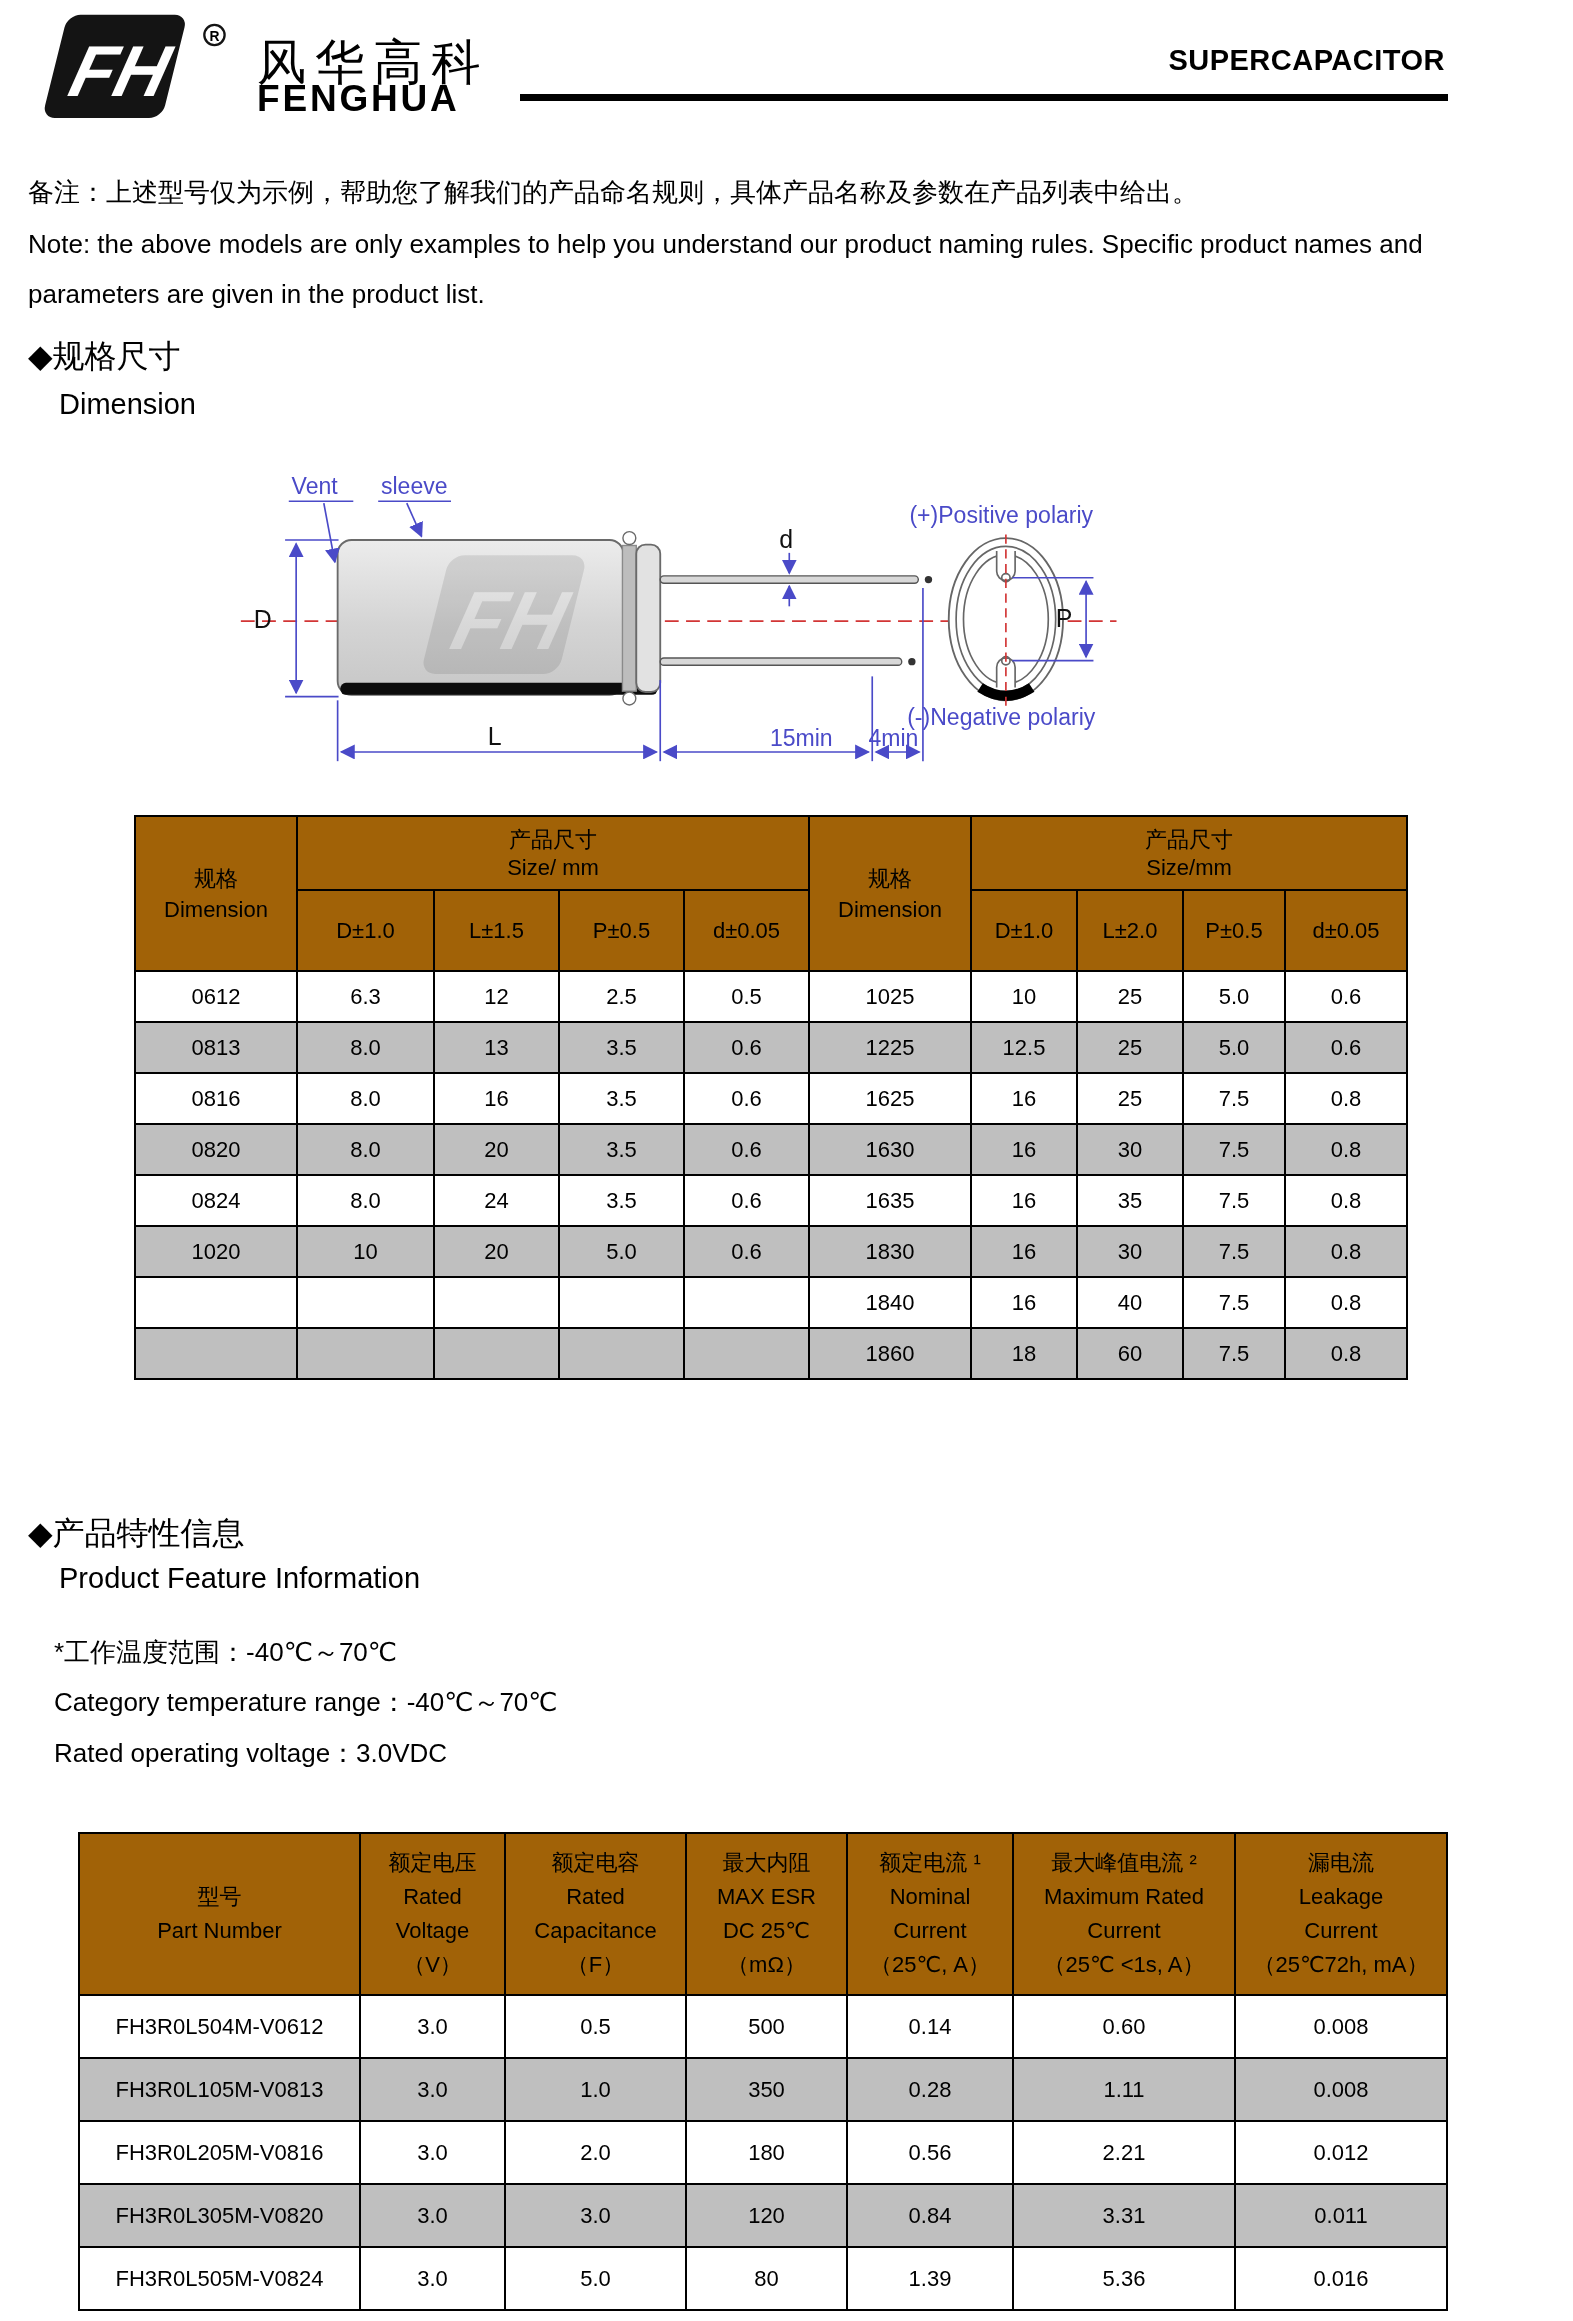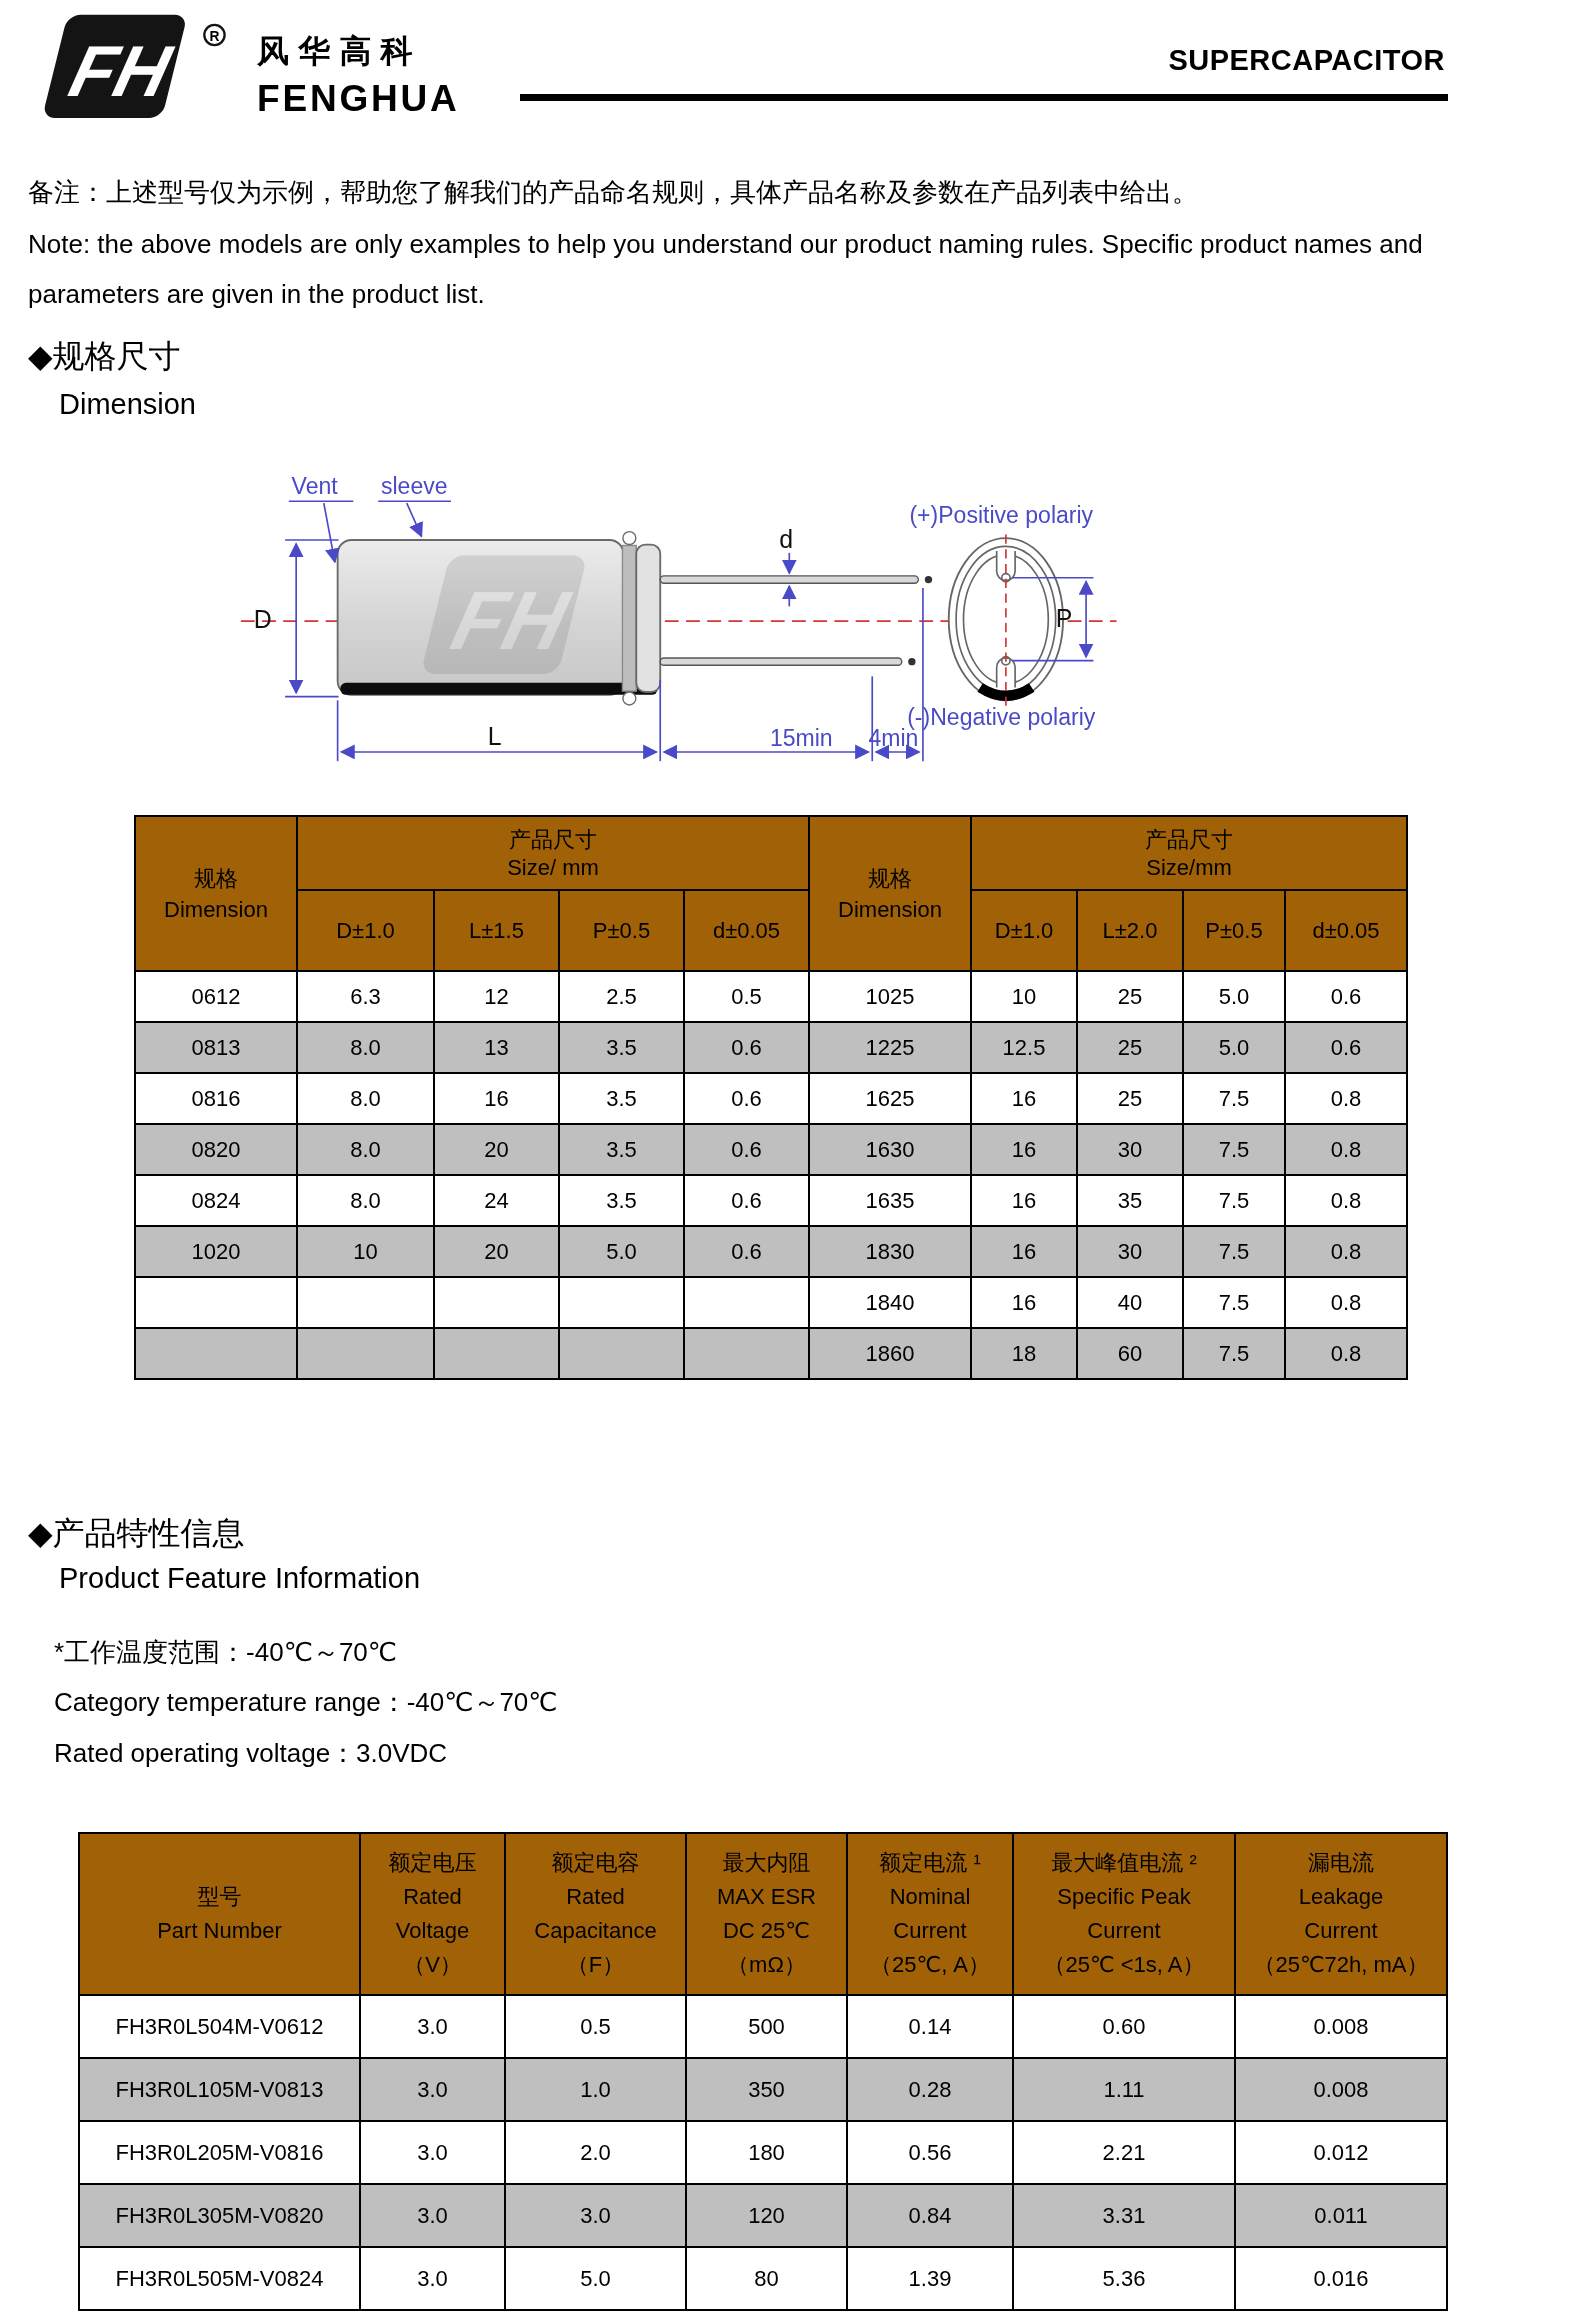--- a/index.html
+++ b/index.html
@@ -1,21 +1,21 @@
 <!DOCTYPE html>
 <html style="font-size:14.8px"><head>
 <meta charset="utf-8">
 <style>
   html,body{margin:0;padding:0;background:#fff;}
   .page{position:relative;width:1574px;height:2321px;background:#ffffff;overflow:hidden;
         font-family:"Liberation Sans","DejaVu Sans",sans-serif;color:#000;}
 
   
   .logo-svg{position:absolute;left:26px;top:11px;}
-  .brand-cn{position:absolute;left:257px;top:30px;font-size:32px;font-weight:bold;letter-spacing:9.2px;white-space:nowrap;}
+  .brand-cn{position:absolute;left:257px;top:30px;font-size:49px;font-weight:normal;letter-spacing:9.2px;white-space:nowrap;}
   .brand-en{position:absolute;left:257px;top:78px;font-size:37px;font-weight:bold;letter-spacing:2.8px;white-space:nowrap;}
   .doc-title{position:absolute;right:129px;top:44px;font-size:29px;font-weight:bold;letter-spacing:0.5px;}
   .header-rule{position:absolute;left:520px;top:94px;width:928px;height:6.5px;background:#000;}
 
   
   .note-cn{position:absolute;left:28px;top:175px;font-size:26px;}
   .note-en1{position:absolute;left:28px;top:229px;font-size:26px;}
   .note-en2{position:absolute;left:28px;top:279px;font-size:26px;}
 
   .sec-cn{position:absolute;font-size:32px;font-weight:normal;}
@@ -345,21 +345,21 @@
           <div>（mΩ）</div>
         </th>
         <th>
           <div>额定电流 ¹</div>
           <div>Nominal</div>
           <div>Current</div>
           <div>（25℃, A）</div>
         </th>
         <th>
           <div>最大峰值电流 ²</div>
-          <div>Specific Peak</div>
+          <div>Maximum Rated</div>
           <div>Current</div>
           <div>（25℃ &lt;1s, A）</div>
         </th>
         <th>
           <div>漏电流</div>
           <div>Leakage</div>
           <div>Current</div>
           <div>（25℃72h, mA）</div>
         </th>
       </tr>

